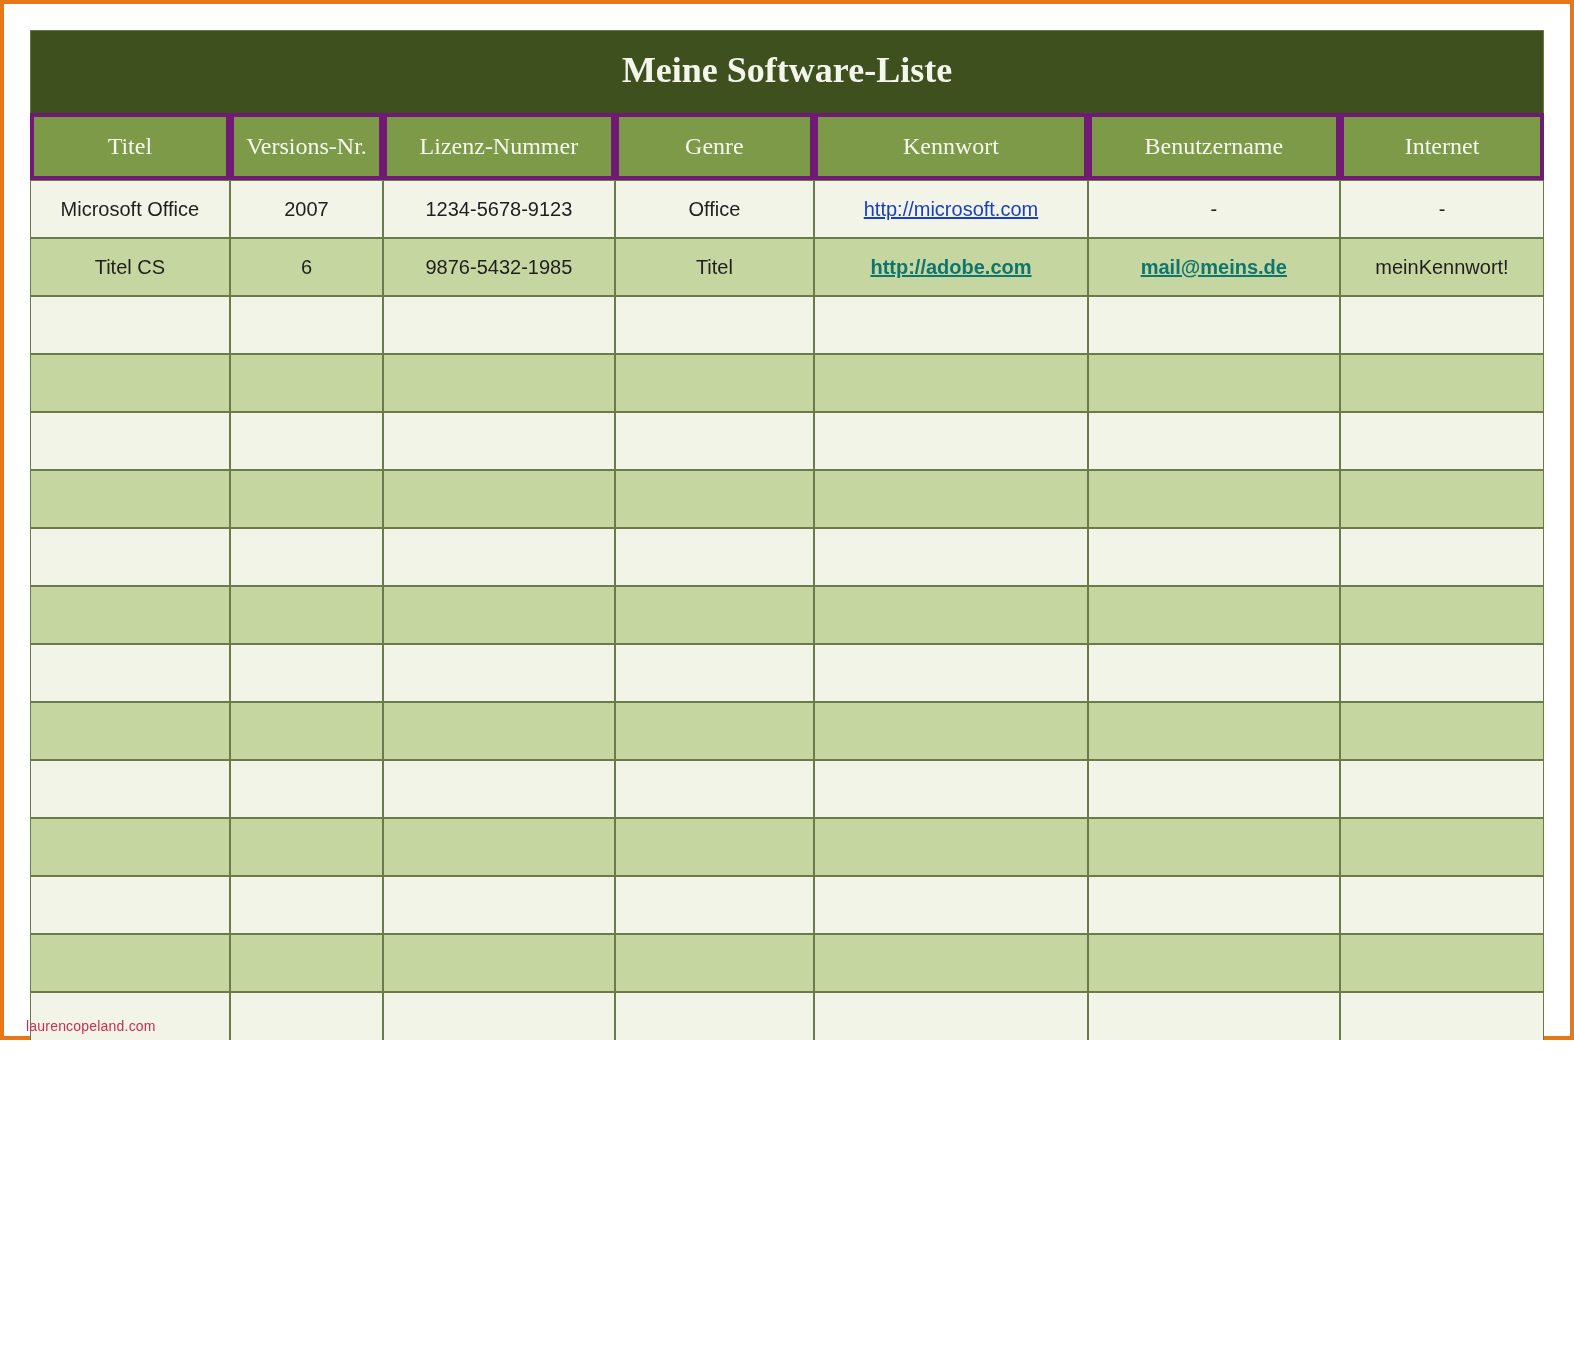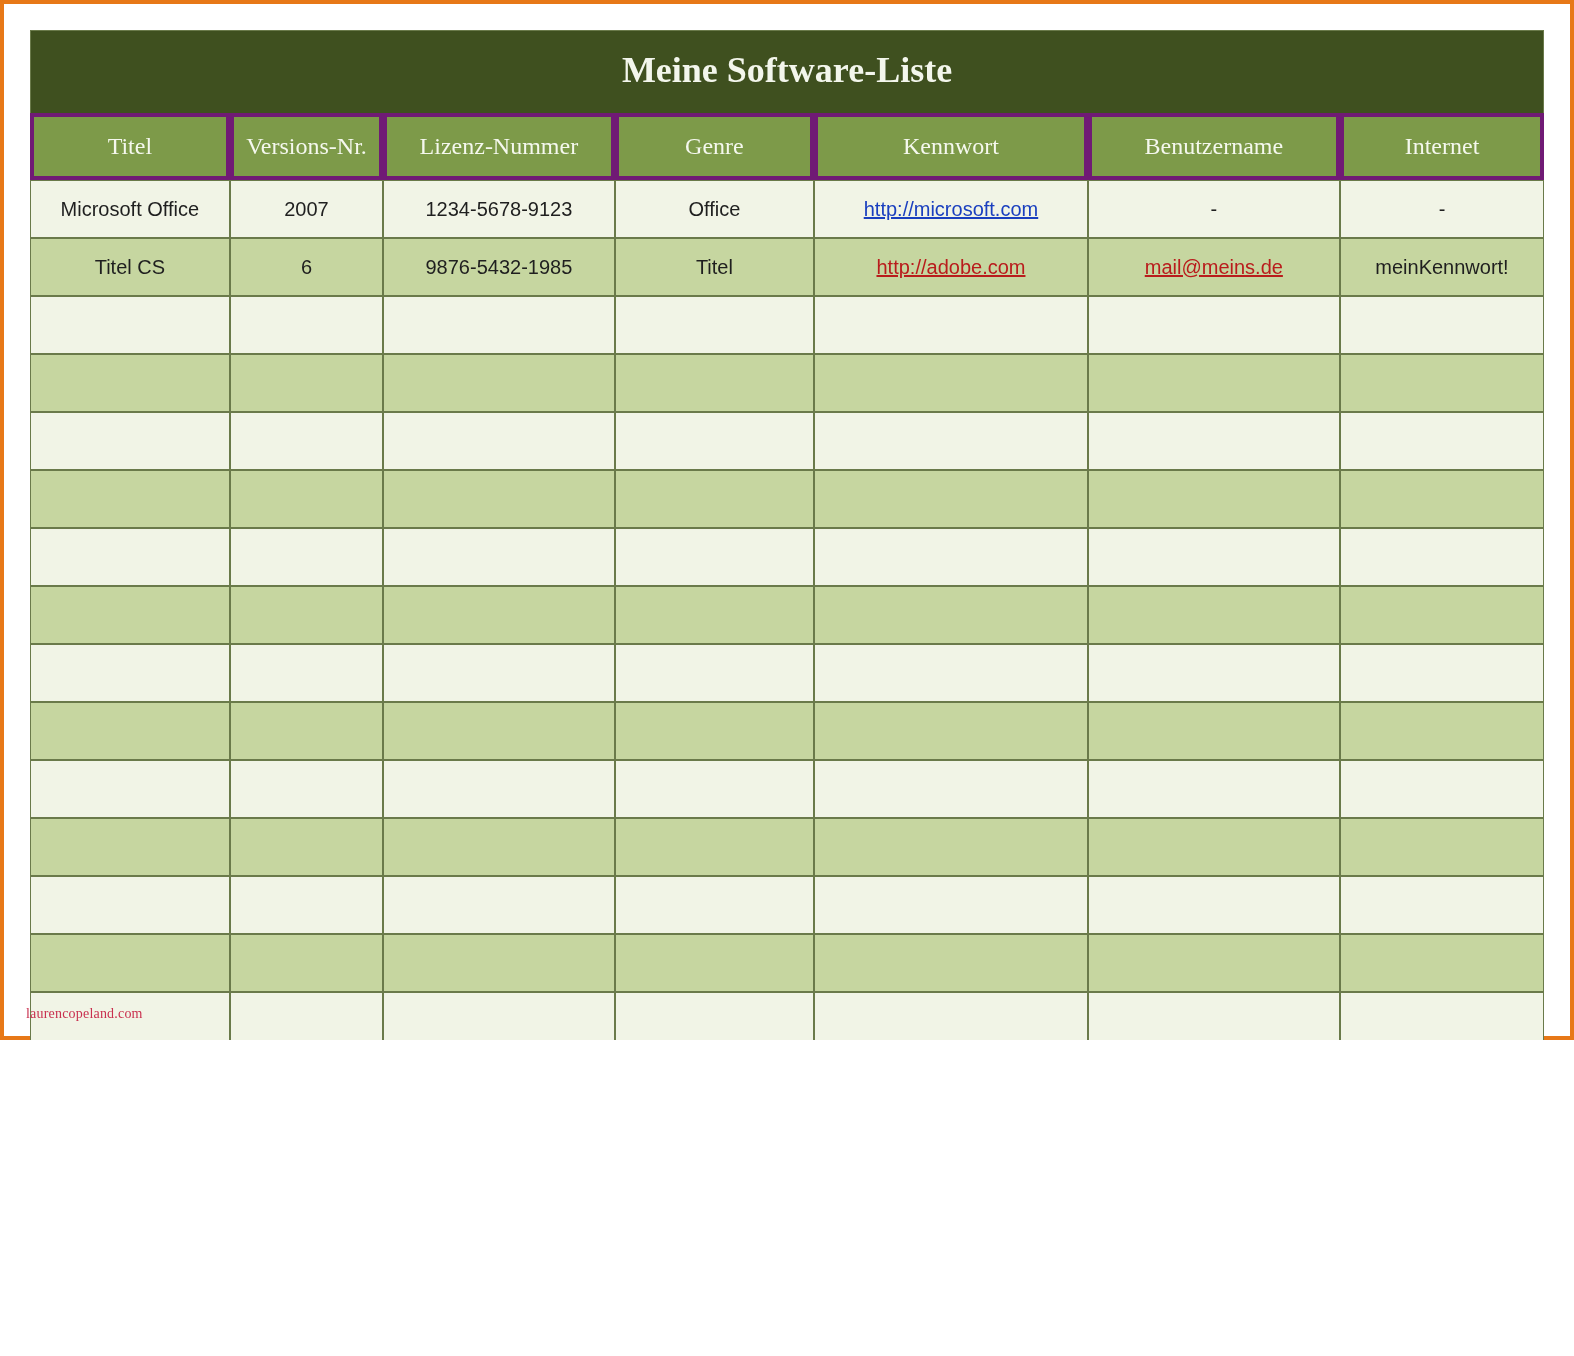--- a/index.html
+++ b/index.html
@@ -53,26 +53,26 @@
     overflow: hidden;
     white-space: nowrap;
   }
   .row-light td { background: #f1f4e6; }
   .row-dark  td { background: #c6d6a0; }
   a.link {
     color: #1a3fbf;
     text-decoration: underline;
     margin-top: 12px;
   }
-  .row-dark a.link { color: #b91c1c; }
+  .row-dark a.link { color: #0f766e; font-weight: bold; }
   .watermark {
     position: absolute;
     left: 22px;
-    bottom: 14px;
-    font-family: Liberation Serif, serif;
+    bottom: 2px;
+    font-family: Liberation Sans, sans-serif;
     font-size: 14px;
     color: #c9304f;
     letter-spacing: 0.2px;
   }
   
   col.c1 { width: 190px; }
   col.c2 { width: 146px; }
   col.c3 { width: 220px; }
   col.c4 { width: 190px; }
   col.c5 { width: 260px; }

